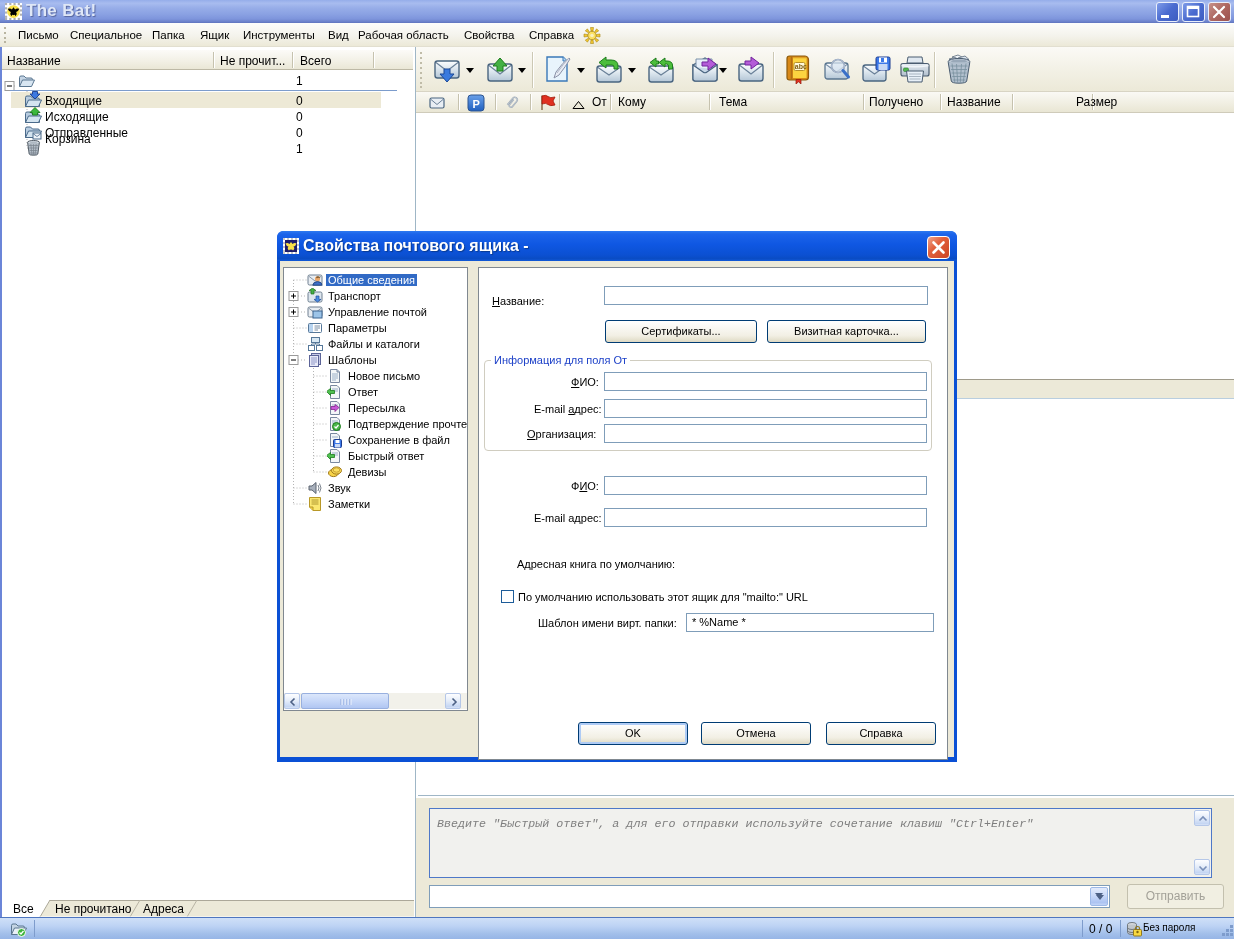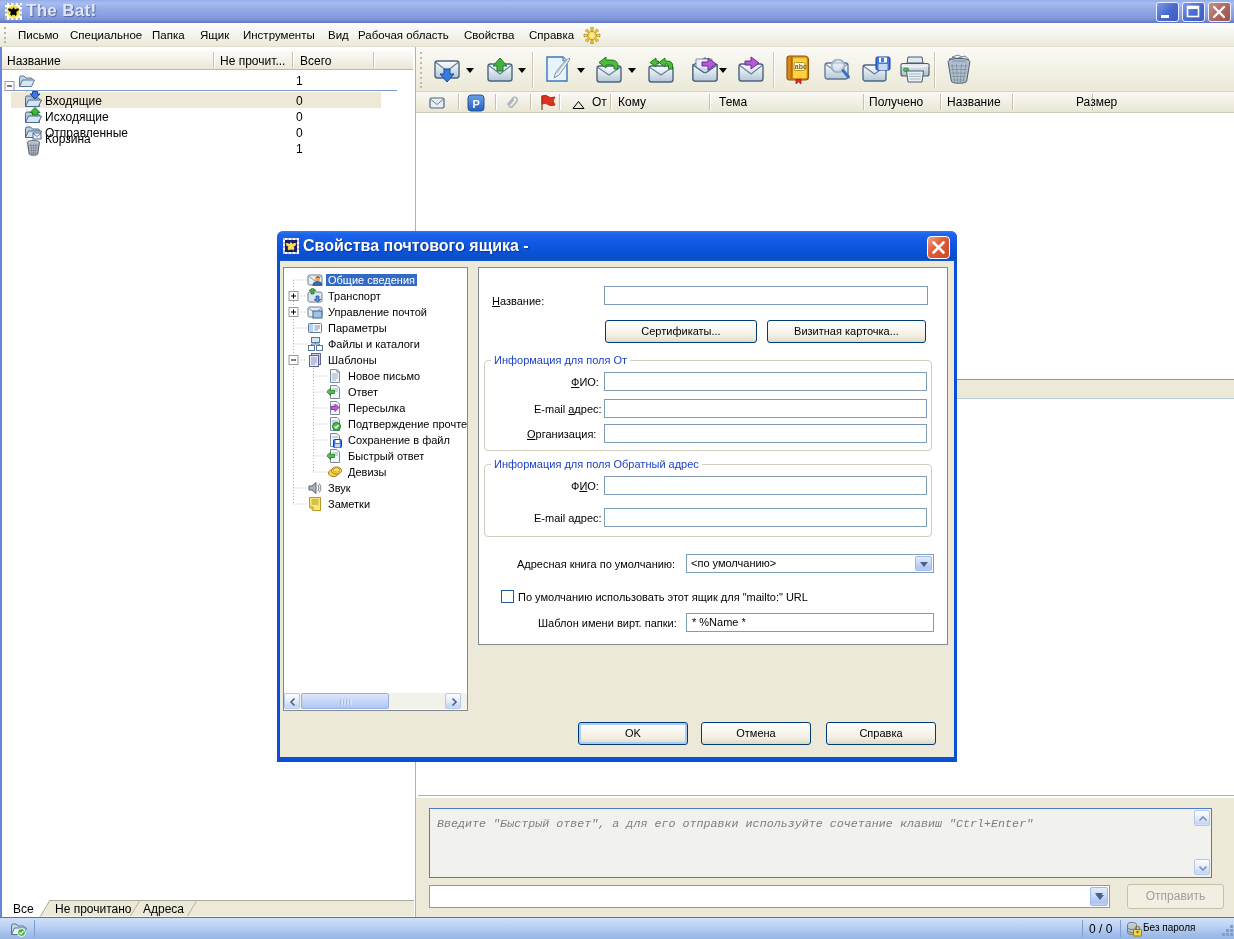--- a/index.html
+++ b/index.html
@@ -57,21 +57,21 @@
 #dialog{left:277px;top:231px;width:680px;height:531px;border-radius:7px 7px 0 0;
  background:#0A50D5}
 #dtitle{left:0;top:0;width:680px;height:30px;border-radius:6px 6px 0 0;
  background:linear-gradient(180deg,#2E7AF0 0%,#1C64EA 10%,#0F57E2 45%,#0B50D2 80%,#0A4CC4 92%,#1159D8 100%)}
 #dtitle .dtext{left:26px;top:6px;font-size:16px;font-weight:bold;color:#fff;
  text-shadow:1px 1px 1px #0A3A90}
 #dclose{left:650px;top:5px;width:23px;height:23px;border:1px solid #fff;border-radius:4px;
  background:linear-gradient(135deg,#F0A58C 0%,#E1603C 40%,#CC4424 100%)}
 #dclient{left:3px;top:30px;width:674px;height:496px;background:#ECE9D8}
 #dtree{left:6px;top:36px;width:185px;height:444px;background:#fff;border:1px solid #808890}
-#dform{left:201px;top:36px;width:470px;height:378px;background:#fff;border:1px solid #808890}
+#dform{left:201px;top:36px;width:470px;height:493px;background:#fff;border:1px solid #808890}
 .field{position:absolute;background:#fff;border:1px solid #7F9DB9;font-size:11px}
 .dlabel{position:absolute;font-size:11px;color:#000;white-space:nowrap}
 .xpbtn{position:absolute;border:1px solid #003C74;border-radius:3px;
  background:linear-gradient(180deg,#FFFFFF 0%,#F2EFE4 70%,#E5E1CE 90%,#DDD8C4 100%);
  font-size:11px;text-align:center;color:#000}
 .gbox{position:absolute;border:1px solid #D0CDC0;border-radius:4px}
 .gbox span{position:absolute;top:-7px;left:6px;background:#fff;padding:0 3px;
  font-size:11px;color:#1D41C8}
 .trl,.trc{position:absolute;height:16px;font-size:11px;white-space:nowrap}
 .trl span{position:absolute;left:44px;top:2px}
@@ -644,32 +644,25 @@
     <div class="xpbtn" style="left:288px;top:52px;width:159px;height:23px;line-height:21px">Визитная карточка...</div>
     <div class="gbox" style="left:5px;top:92px;width:448px;height:91px">
         <span>Информация для поля От</span>
       </div>
     <div class="dlabel" style="left:92px;top:108px"><u>Ф</u>ИО:</div>
     <div class="field" style="left:125px;top:104px;width:323px;height:19px"></div>
     <div class="dlabel" style="left:55px;top:135px">E-mail <u>а</u>дрес:</div>
     <div class="field" style="left:125px;top:131px;width:323px;height:19px"></div>
     <div class="dlabel" style="left:48px;top:160px"><u>О</u>рганизация:</div>
     <div class="field" style="left:125px;top:156px;width:323px;height:19px"></div>
-    <div class="gbox" style="left:5px;top:196px;width:448px;height:73px">
-        <span>Информация для поля Обратный адрес</span>
-      </div>
     <div class="dlabel" style="left:92px;top:212px">Ф<u>И</u>О:</div>
     <div class="field" style="left:125px;top:208px;width:323px;height:19px"></div>
     <div class="dlabel" style="left:55px;top:244px">E-mail а<u>д</u>рес:</div>
     <div class="field" style="left:125px;top:240px;width:323px;height:19px"></div>
     <div class="dlabel" style="left:38px;top:290px">Адресная книга по умолчанию:</div>
-    <div class="field" style="left:207px;top:286px;width:248px;height:19px">
-        <span style="position:absolute;left:4px;top:2px">&lt;по умолчанию&gt;</span>
-      <div class="combobtn"></div>
-    </div>
     <div class="abs" style="left:22px;top:322px;width:13px;height:13px;background:#fff;border:1px solid #1D5C99"></div>
     <div class="dlabel" style="left:39px;top:323px">По умолчанию использовать этот ящик для "mailto:" URL</div>
     <div class="dlabel" style="left:59px;top:349px">Шаблон имени вирт. папки:</div>
     <div class="field" style="left:207px;top:345px;width:248px;height:19px">
         <span style="position:absolute;left:5px;top:2px">* %Name *</span>
       </div>
   </div>
 
   <div class="abs" style="left:7px;top:462px;width:183px;height:16px;background:#F2F1EA">
     <div class="sbtn" style="left:0;top:0"><svg width="16" height="16">

